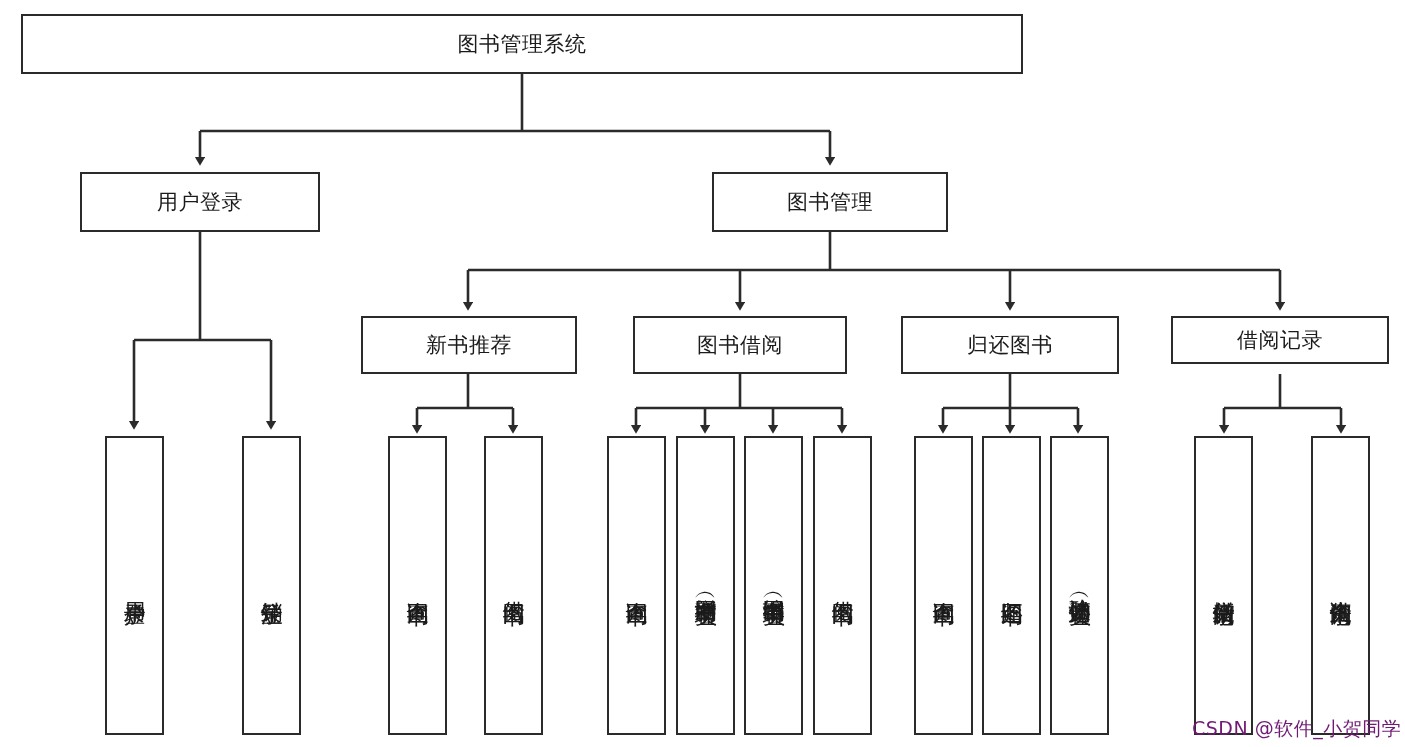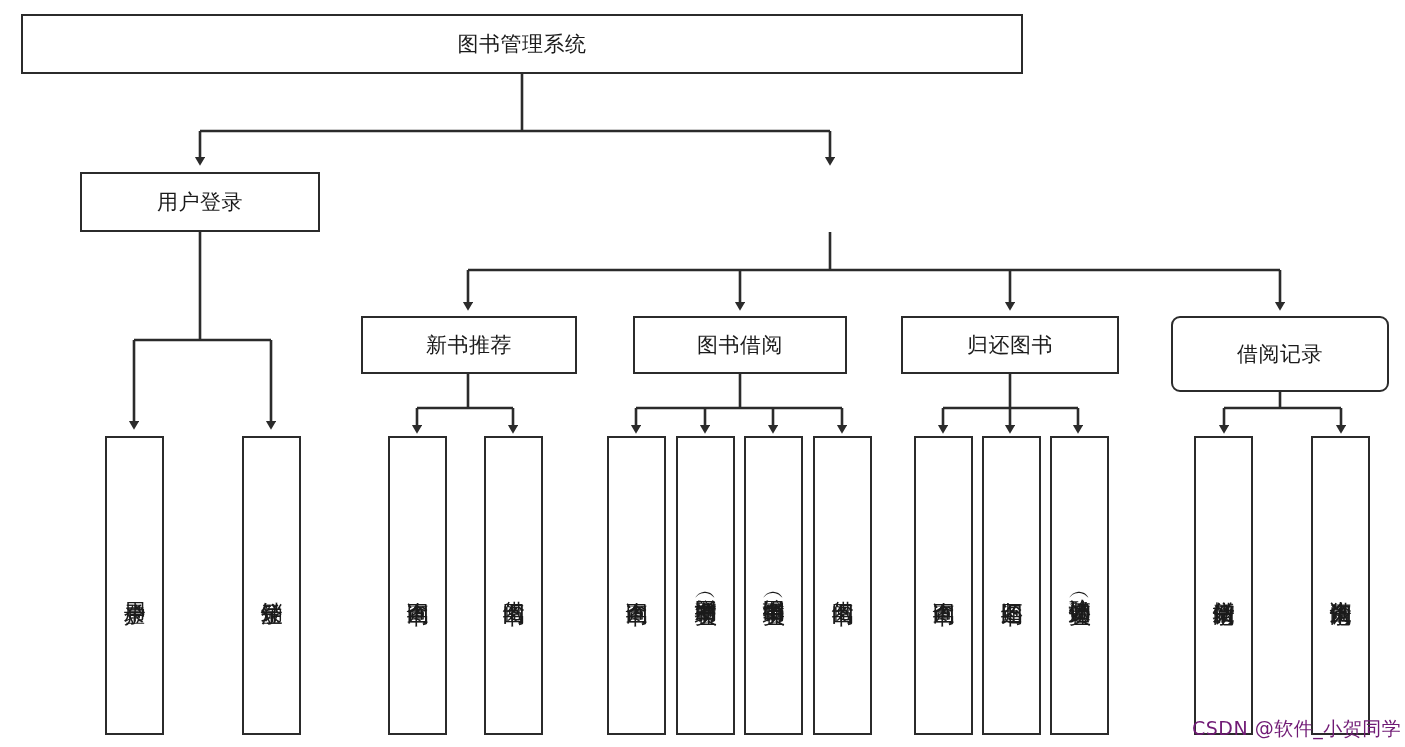--- a/index.html
+++ b/index.html
@@ -117,31 +117,34 @@
     </g>
   </svg>
 
   <div class="node h-node" style="left:21px; top:14px; width:1002px; height:60px;">
     <span>图书管理系统</span>
   </div>
 
   <div class="node h-node" style="left:80px; top:172px; width:240px; height:60px;">
     <span>用户登录</span>
   </div>
+  <div class="node h-node" style="left:712px; top:172px; width:236px; height:60px;">
+    <span>图书管理</span>
+  </div>
 
   <div class="node h-node" style="left:633px; top:316px; width:214px; height:58px;">
     <span>图书借阅</span>
   </div>
   <div class="node h-node" style="left:361px; top:316px; width:216px; height:58px;">
     <span>新书推荐</span>
   </div>
   <div class="node h-node" style="left:901px; top:316px; width:218px; height:58px;">
     <span>归还图书</span>
   </div>
-  <div class="node h-node" style="left:1171px; top:316px; width:218px; height:76px;border-radius:9px;">
+  <div class="node h-node" style="left:1171px; top:316px; width:218px; height:48px;">
     <span>借阅记录</span>
   </div>
 
   <div class="node v-node" style="left:105px; top:436px; width:59px; height:299px;">
     <span class="vlabel">用户登录</span>
   </div>
   <div class="node v-node" style="left:242px; top:436px; width:59px; height:299px;">
     <span class="vlabel">注销登录</span>
   </div>
 

